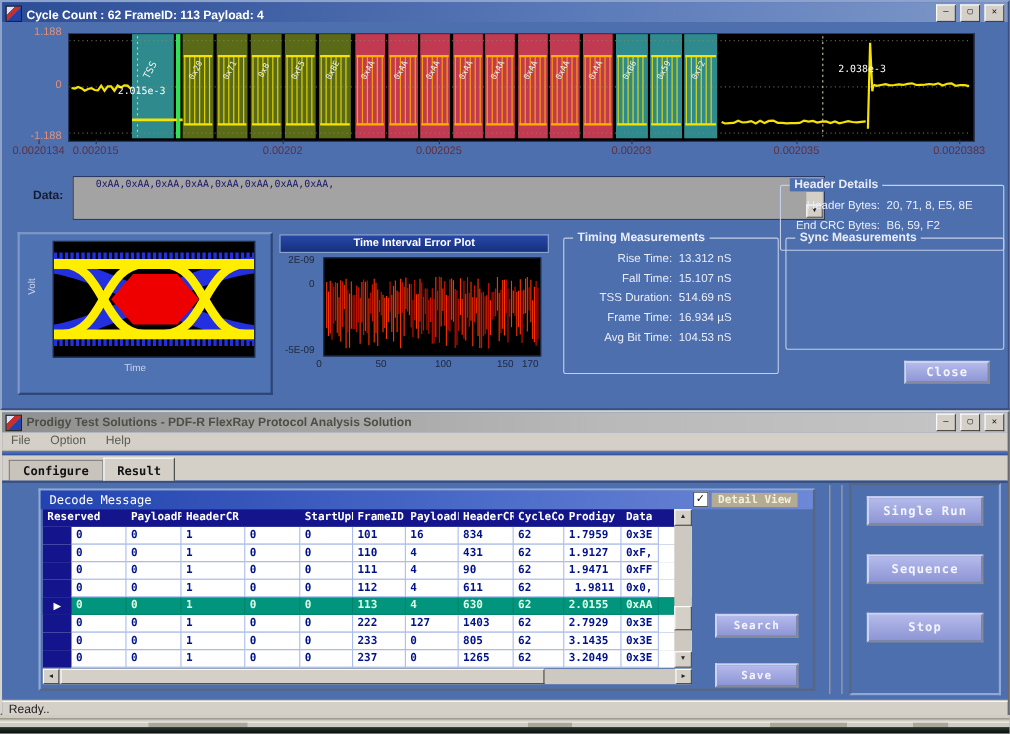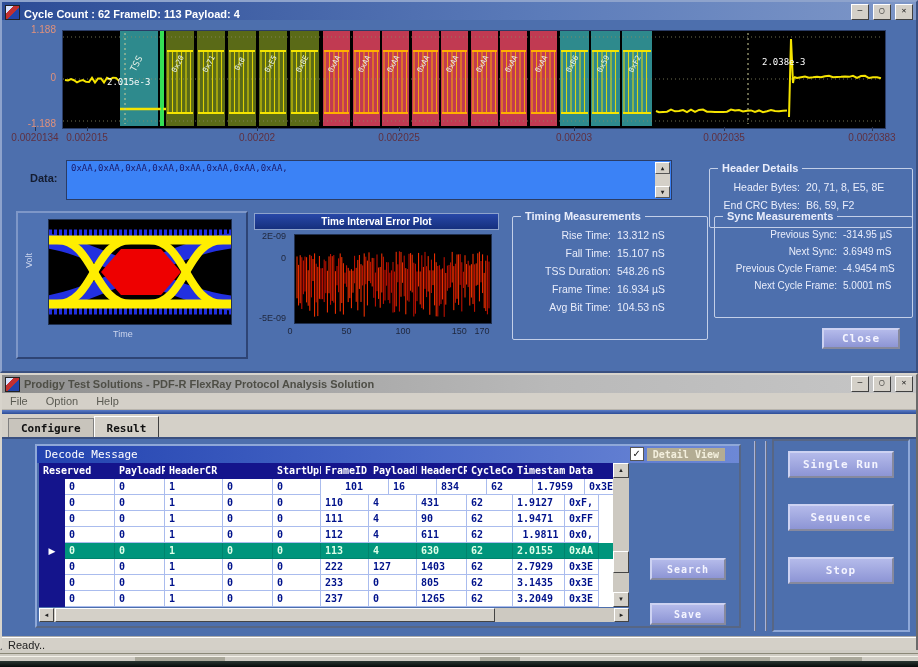--- a/index.html
+++ b/index.html
@@ -23,23 +23,23 @@
   #scope{top:0;height:373px;background:#4d6fad;}
   #scope .body{position:relative;height:351px;background:#4d6fad;}
   .ytick{position:absolute;color:#e0917c;font-size:10px;width:50px;text-align:right;}
   #wavebox{position:absolute;left:60px;top:10px;width:822px;height:97px;
      border:1px solid #2a3c66;background:#000;}
   .xlab{position:absolute;transform:translateX(-50%);color:#5f3040;font-size:10px;top:112px;white-space:nowrap;}
   .xtickmark{position:absolute;width:1px;height:4px;background:#2a3350;top:107px;}
   
   #datarow{position:absolute;left:0;top:138px;width:918px;}
   #datalabel{position:absolute;left:28px;top:14px;color:#141c30;font-size:11px;font-weight:bold;}
-  #databox{position:absolute;left:64px;top:2px;width:606px;height:40px;background:#3b82f6;
+  #databox{position:absolute;left:64px;top:2px;width:684px;height:40px;background:#a3a3a3;
      border:1px solid #2a3c66;font-family:"DejaVu Sans Mono",monospace;font-size:9px;
-     color:#1a1a6a;padding:2px 18px 2px 4px;box-sizing:border-box;}
+     color:#1a1a6a;padding:2px 18px 2px 20px;box-sizing:border-box;}
   .mscroll{position:absolute;right:1px;width:15px;top:1px;bottom:1px;background:#d4d0c8;}
   .mbtn{position:absolute;left:0;width:15px;height:12px;background:#d4d0c8;border:1px solid #fff;
      border-right-color:#555;border-bottom-color:#555;font-size:6px;line-height:10px;text-align:center;color:#222;box-sizing:border-box;}
   
   .gbox{position:absolute;border:1px solid #c3cfe8;border-radius:2px;color:#e9edfb;}
   .gbox .legend{position:absolute;top:-7px;left:8px;background:#4d6fad;padding:0 4px;
      font-size:11px;font-weight:bold;white-space:nowrap;}
   .kv{display:grid;grid-template-columns:auto auto;column-gap:6px;row-gap:6px;
      font-size:10.5px;padding:12px 8px 6px 4px;}
   .kv .kl{text-align:right;}
@@ -507,40 +507,30 @@
       </div>
 
       <div class="gbox" style="left:510px;top:196px;width:194px;height:122px">
         <span class="legend">Timing Measurements</span>
         <div class="kv" style="grid-template-columns:94px auto;">
             <span class="kl">Rise Time:</span>
             <span class="kvv">13.312 nS</span>
             <span class="kl">Fall Time:</span>
             <span class="kvv">15.107 nS</span>
             <span class="kl">TSS Duration:</span>
-            <span class="kvv">548.26 nS</span>
+            <span class="kvv">514.69 nS</span>
             <span class="kl">Frame Time:</span>
             <span class="kvv">16.934 µS</span>
             <span class="kl">Avg Bit Time:</span>
             <span class="kvv">104.53 nS</span>
           </div>
       </div>
 
       <div class="gbox" style="left:712px;top:196px;width:197px;height:100px">
         <span class="legend">Sync Measurements</span>
-        <div class="kv" style="grid-template-columns:118px auto;font-size:10px;">
-            <span class="kl">Previous Sync:</span>
-            <span class="kvv">-314.95 µS</span>
-            <span class="kl">Next Sync:</span>
-            <span class="kvv">3.6949 mS</span>
-            <span class="kl">Previous Cycle Frame:</span>
-            <span class="kvv">-4.9454 mS</span>
-            <span class="kl">Next Cycle Frame:</span>
-            <span class="kvv">5.0001 mS</span>
-          </div>
       </div>
 
       <button class="btn3d" style="left:820px;top:308px;width:78px;height:21px">Close</button>
     </div>
   </div>
 
   <div class="win" id="main">
     <div class="tbar inactive">
       <span class="sysicon"></span>
       <span class="ttl">Prodigy Test Solutions  - PDF-R FlexRay Protocol Analysis Solution</span>
@@ -568,31 +558,31 @@
             <div class="throw">
               <span class="thc" style="width: 76px;">Reserved</span>
               <span class="thc" style="width: 50px;">PayloadPr</span>
               <span class="thc" style="width: 58px;">HeaderCR</span>
               <span class="thc" style="width: 50px; margin-top: 44px;">SyncFram</span>
               <span class="thc" style="width: 48px;">StartUpFr</span>
               <span class="thc" style="width: 48px;">FrameID</span>
               <span class="thc" style="width: 48px;">PayloadL</span>
               <span class="thc" style="width: 50px;">HeaderCR</span>
               <span class="thc" style="width: 46px;">CycleCou</span>
-              <span class="thc" style="width: 52px;">Timestam</span>
+              <span class="thc" style="width: 52px;">Prodigy</span>
               <span class="thc" style="width: 34px;">Data</span>
             </div>
             <div class="trow">
               <span class="gut"></span>
               <span class="tc" style="width: 50px;">0</span>
               <span class="tc" style="width: 50px;">0</span>
               <span class="tc" style="width: 58px;">1</span>
               <span class="tc" style="width: 50px;">0</span>
               <span class="tc" style="width: 48px;">0</span>
-              <span class="tc" style="width: 48px; margin-left: 20px;">101</span>
+              <span class="tc" style="width: 48px;">101</span>
               <span class="tc" style="width: 48px;">16</span>
               <span class="tc" style="width: 50px;">834</span>
               <span class="tc" style="width: 46px;">62</span>
               <span class="tc" style="width: 52px;">1.7959</span>
               <span class="tc" style="width: 34px;">0x3E</span>
             </div>
             <div class="trow">
               <span class="gut"></span>
               <span class="tc" style="width: 50px;">0</span>
               <span class="tc" style="width: 50px;">0</span>

